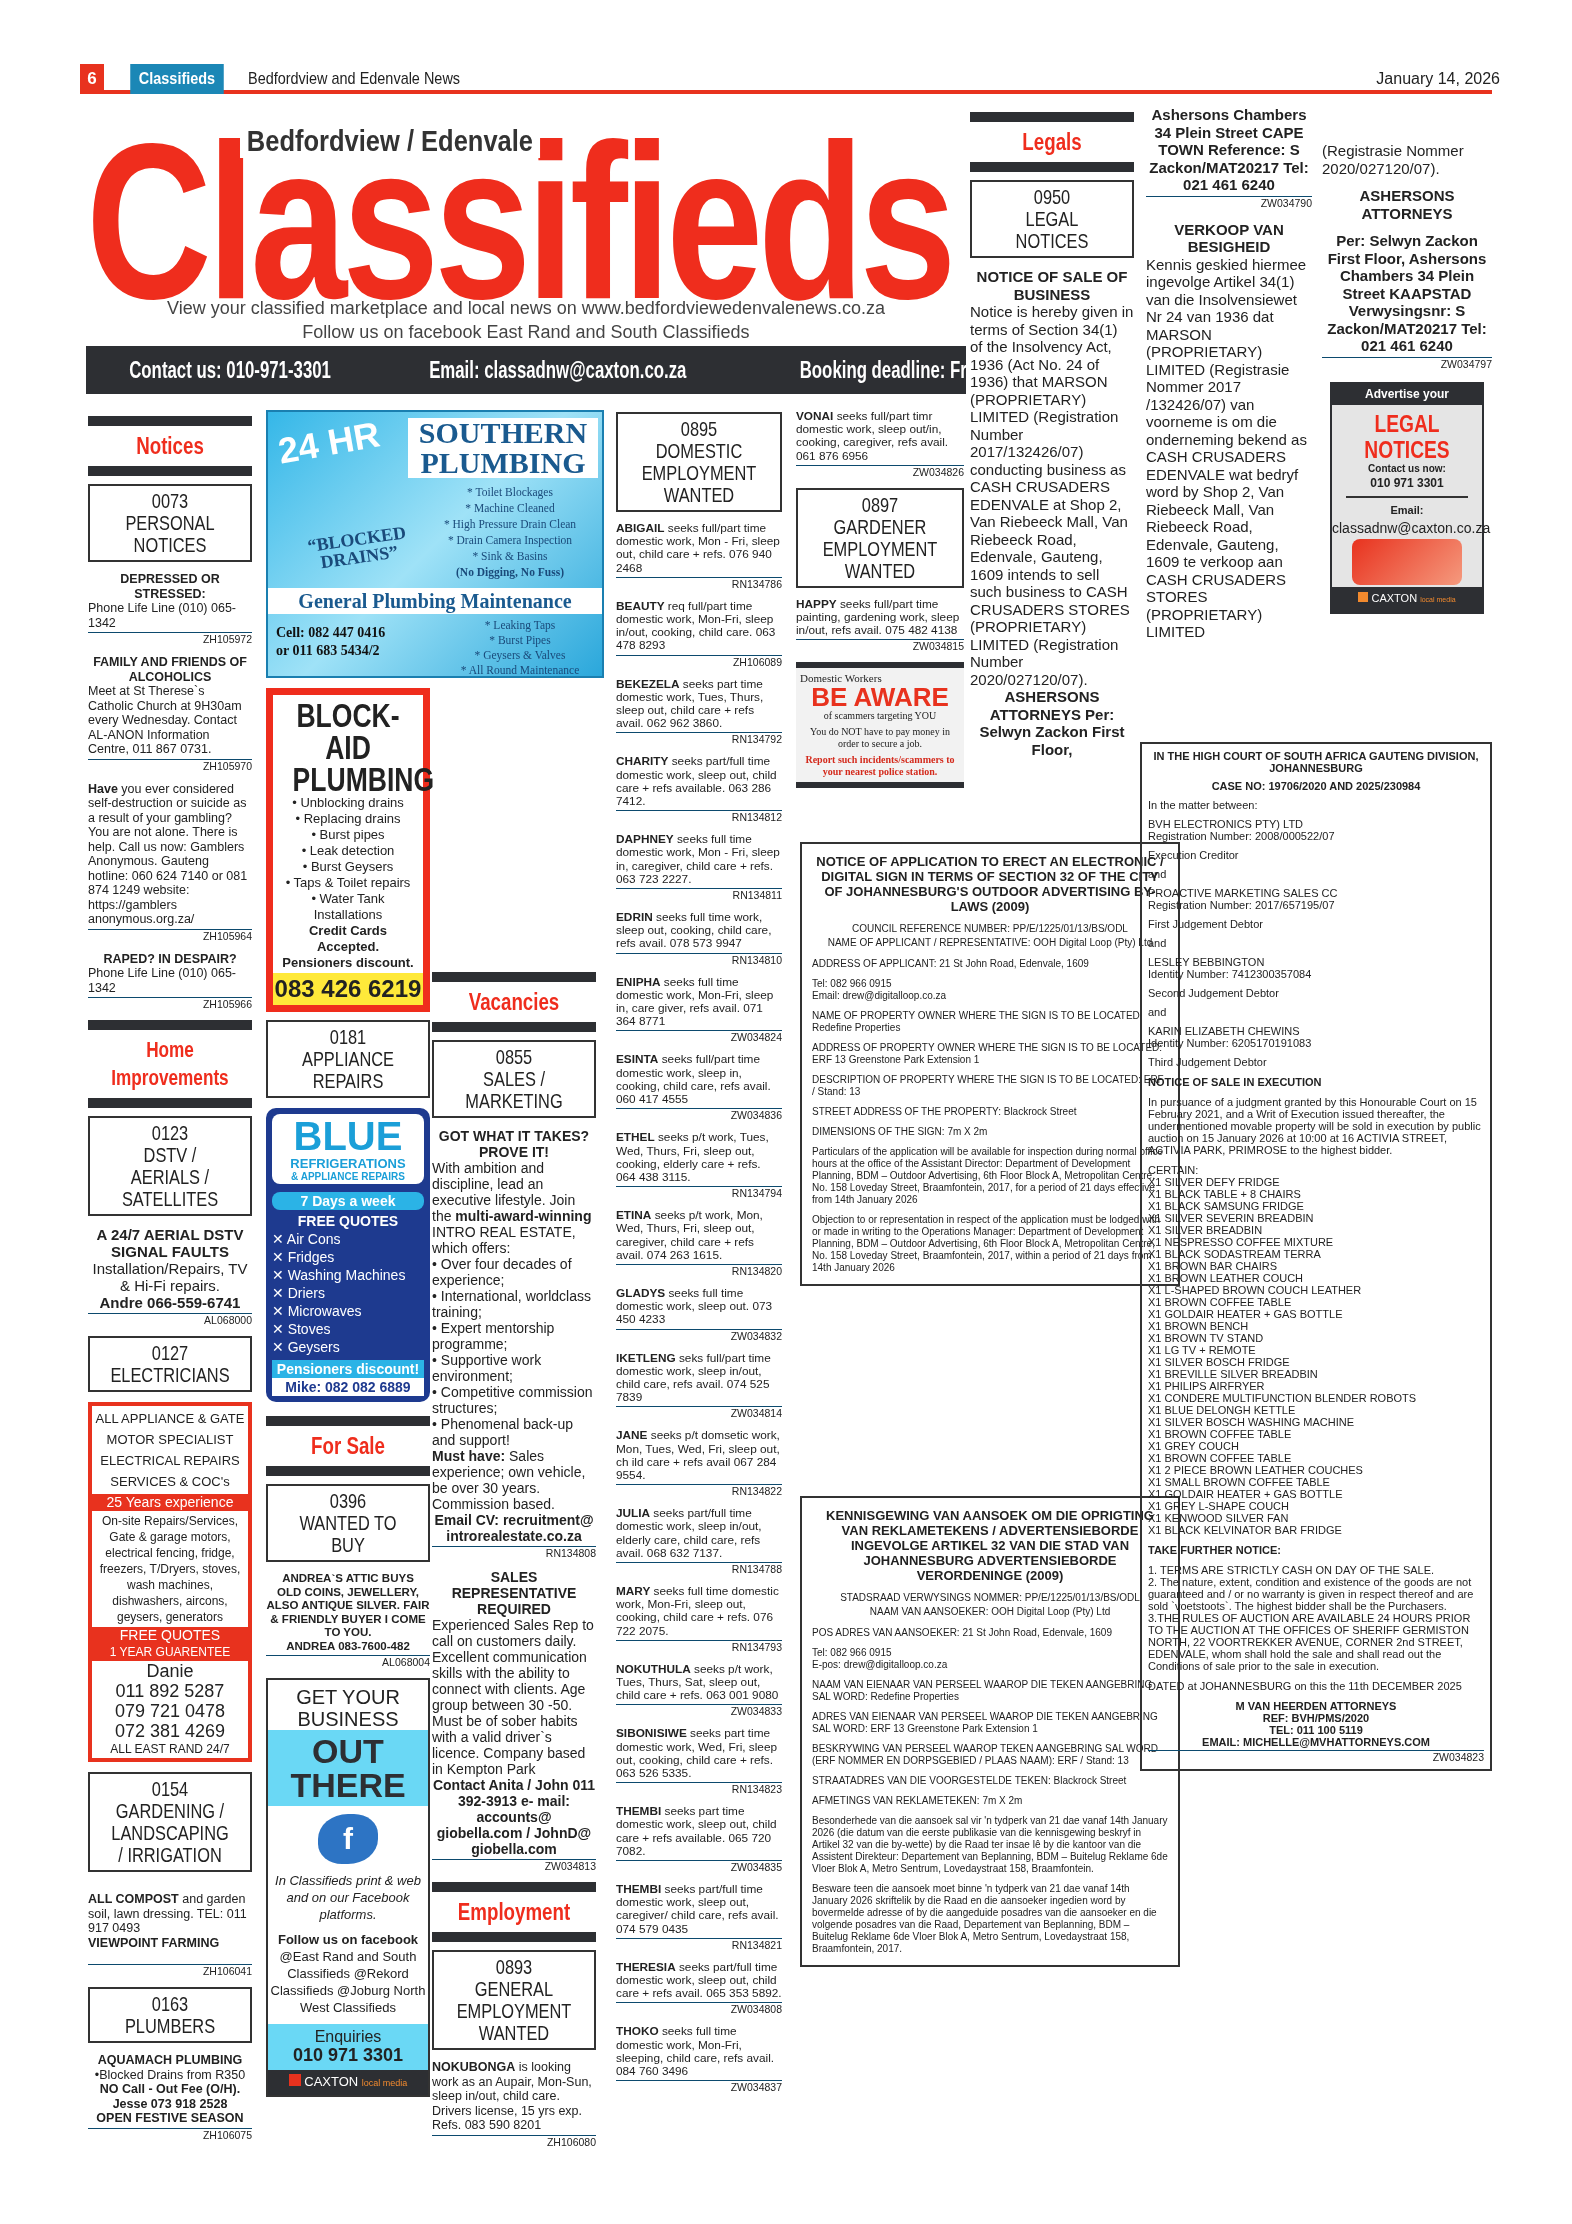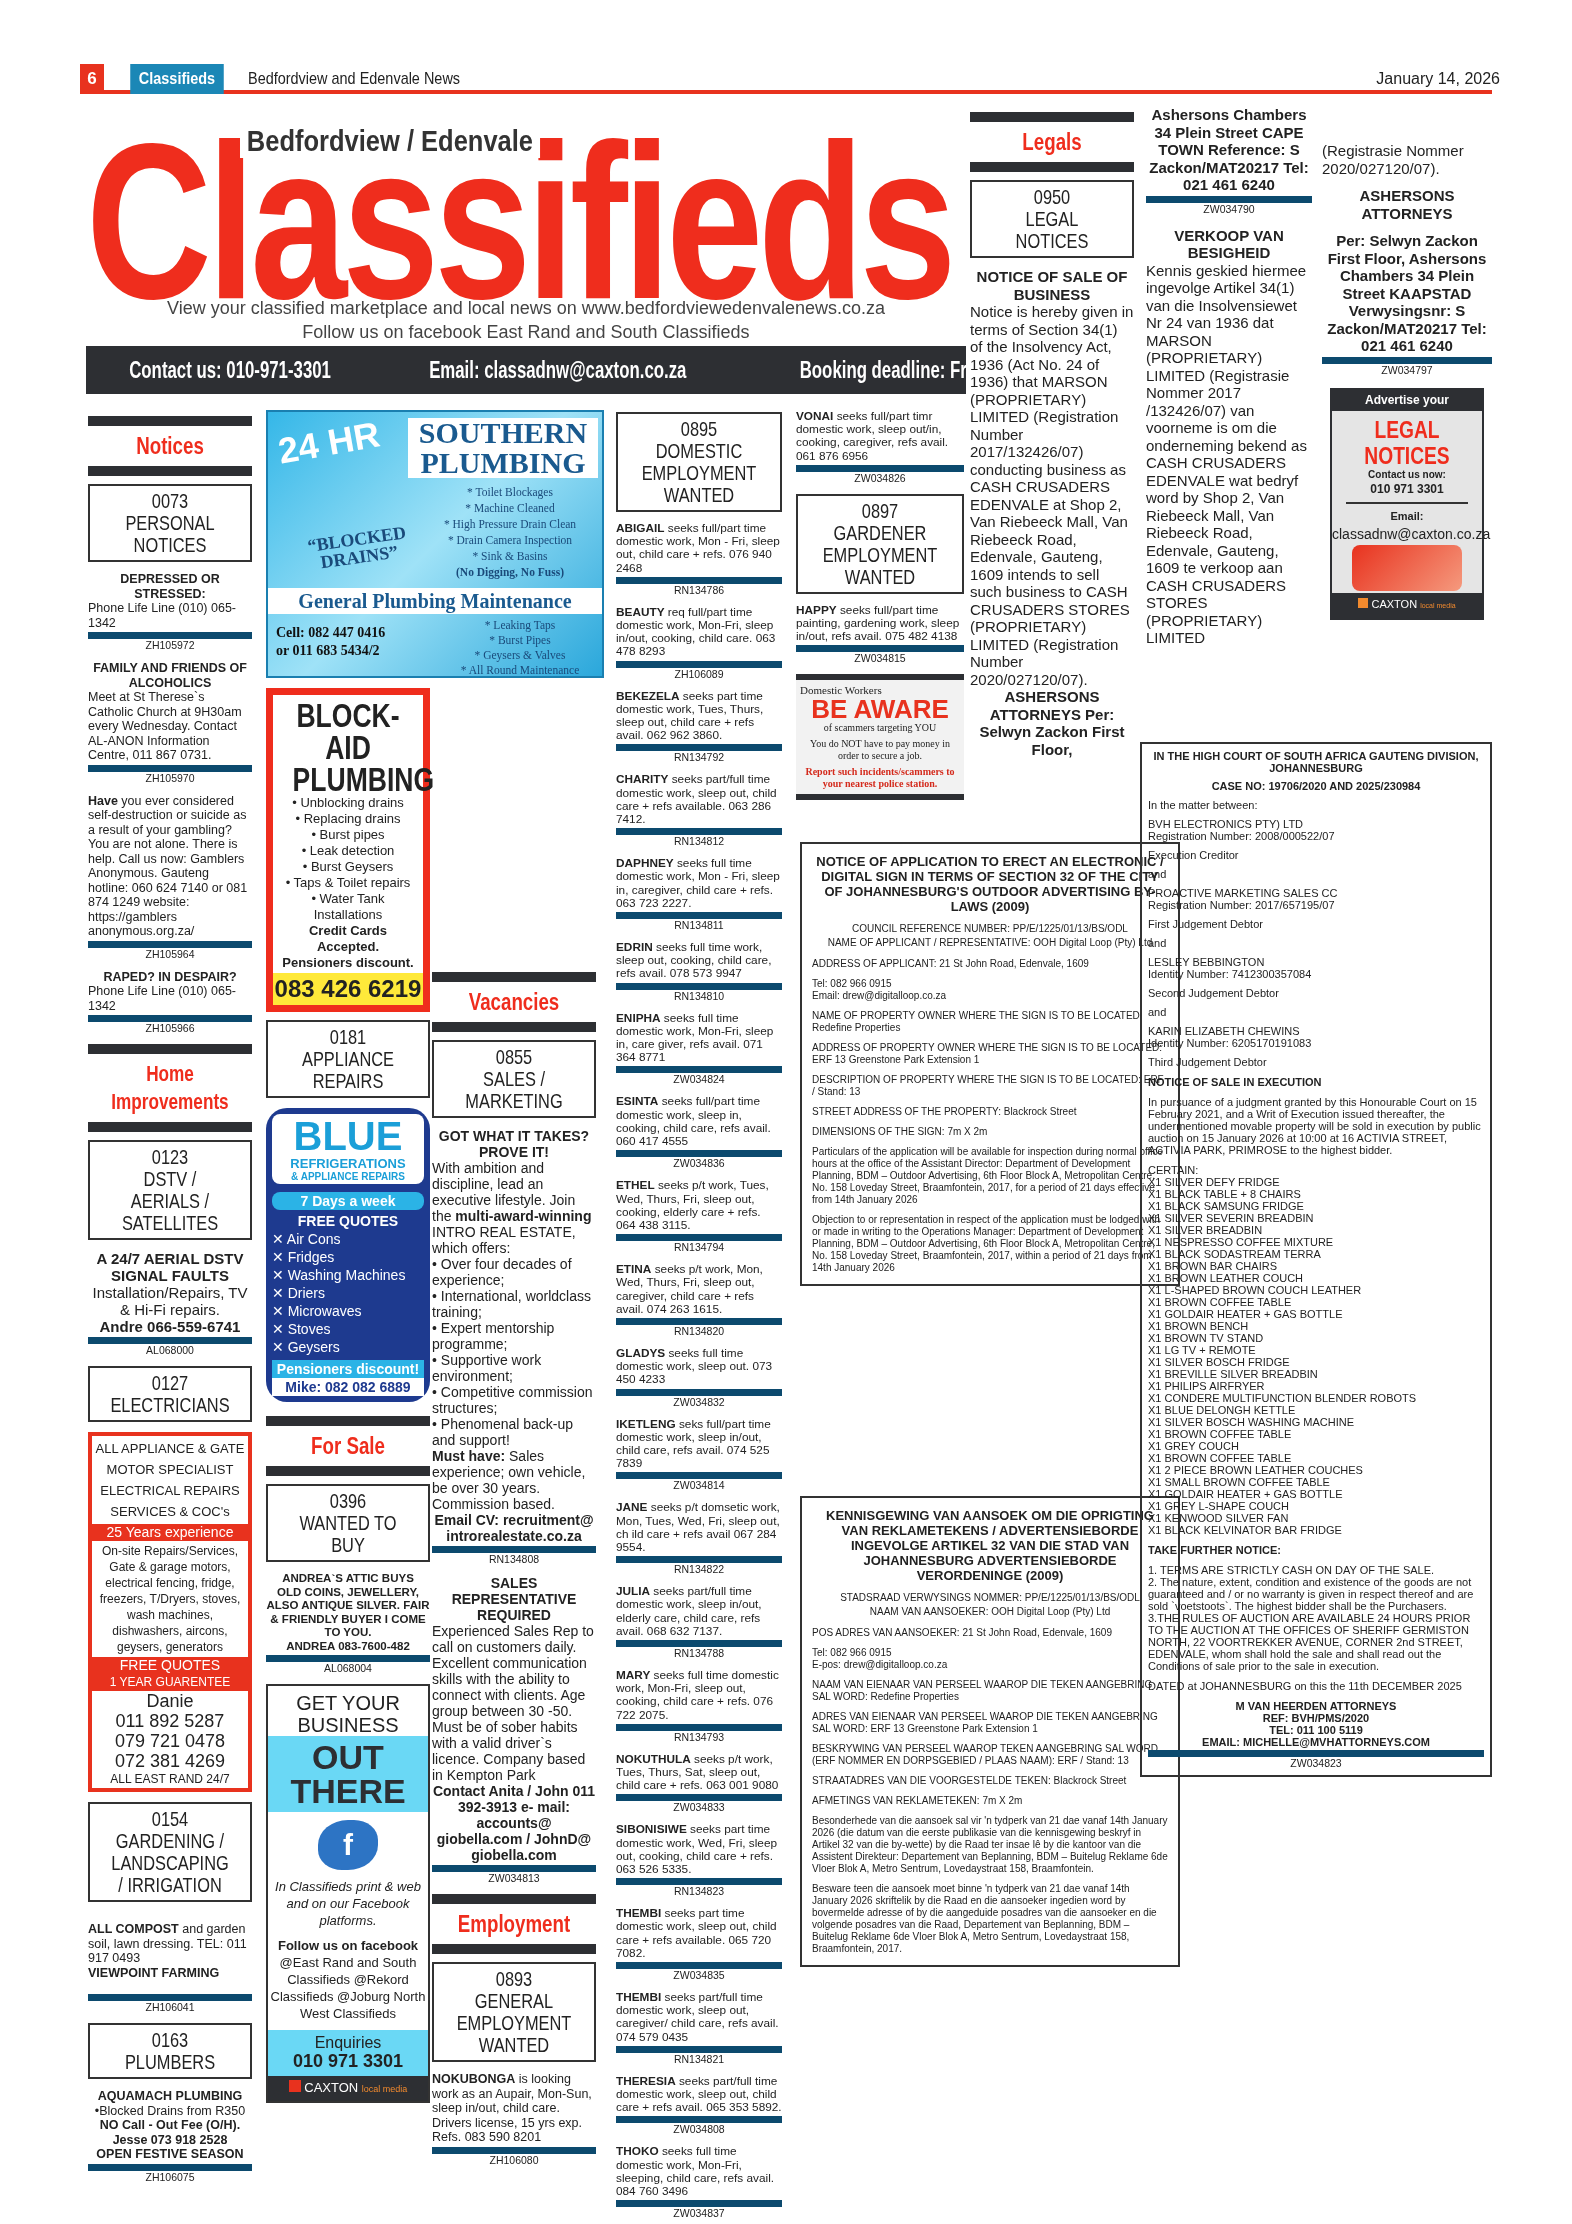--- a/index.html
+++ b/index.html
@@ -15,26 +15,26 @@
 .viewtext{left:86px;top:296px;width:880px;text-align:center;font:18px "Liberation Sans",sans-serif;color:#444;line-height:24px}
 .contact{left:86px;top:346px;width:880px;height:48px;background:#2d2f33;color:#fff;display:flex;justify-content:space-around;align-items:center;font:bold 24px "Liberation Sans",sans-serif}
 .contact span{transform:scaleX(.7);white-space:nowrap}
 .col{position:absolute;font-size:12.5px;line-height:14.5px}
 .band{height:10px;background:#2d2f33;margin:6px 0}
 .shead{color:#ef2d1d;font:bold 24px "Liberation Sans",sans-serif;text-align:center;transform:scaleX(.78);line-height:28px}
 .cbox{border:2px solid #333;text-align:center;font:21px "Liberation Sans",sans-serif;line-height:22px;padding:4px 2px;margin:8px 0 10px;transform-origin:center}
 .cbox span{display:block;transform:scaleX(.78)}
 .ad{margin-bottom:10px}
 .ad b{font-weight:bold}
-.ref{border-top:7px solid #0c4a6e;text-align:center;font-size:10.5px;line-height:12px;margin-top:2px}
+.ref{border-top:1px solid #0c4a6e;text-align:right;font-size:10.5px;line-height:12px;margin-top:2px}
 .ctr{text-align:center}
 .bx{margin:6px 0 10px}
 .southern{background:linear-gradient(135deg,#35b7e8,#9fe2f7 50%,#2aa7db);border:2px solid #1a7fb0;height:268px;position:relative;color:#1a4a7a;font-family:"Liberation Serif",serif}
 .blockaid{border:7px solid #ef2d1d;background:#fff;text-align:center;font-size:13px;line-height:16px;padding:4px}
-.blue{background:#1e3a8f;border-radius:21px;color:#fff;padding:6px;font-size:14px;line-height:18px}
+.blue{background:#1e3a8f;border-radius:10px;color:#fff;padding:6px;font-size:14px;line-height:18px}
 .appl{border:4px solid #e8321e;background:#e8321e}
 .appl div{background:#fff;text-align:center;font-weight:normal;font-size:12.5px;line-height:17px}
 .getbiz{border:2px solid #333;text-align:center;font-size:13px;line-height:17px}
 .legalbox{border:2px solid #333;font-size:11.5px;line-height:14px;padding:10px}
 </style>
 </head>
 <body>
 
 <div class="abs topbar"></div>
 <div class="abs pg">6</div>

